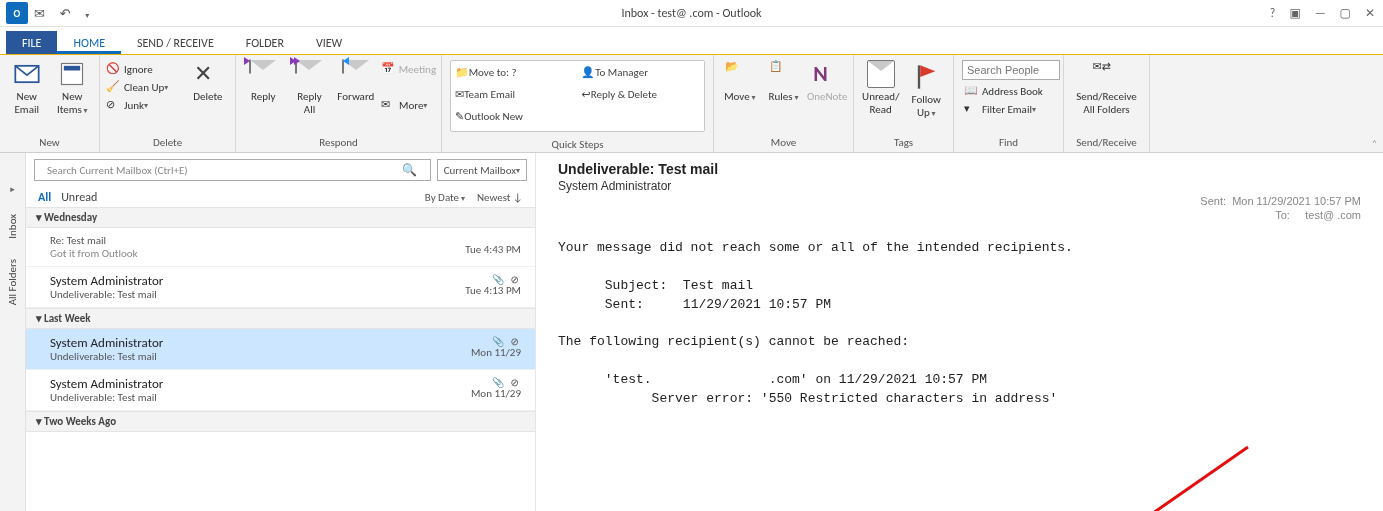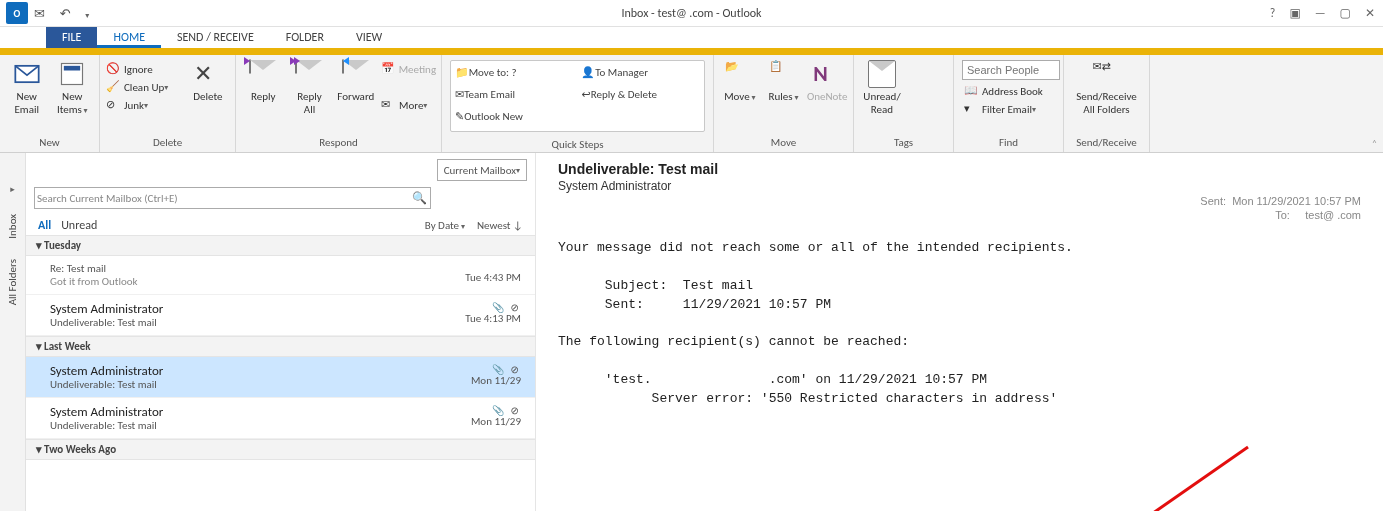--- a/index.html
+++ b/index.html
@@ -2,21 +2,21 @@
 <html><head>
 <meta charset="utf-8">
 <style>
   * { margin:0; padding:0; box-sizing:border-box; }
   html,body { width:1383px; height:511px; font-family:"Segoe UI", Calibri, Arial, sans-serif; font-size:12px; background:#fff; color:#222; overflow:hidden; }
   .titlebar { height:27px; background:#fff; display:flex; align-items:center; border-bottom:1px solid #e1e1e1; position:relative; }
   .titlebar .logo { width:22px; height:22px; margin-left:6px; background:#0f6cbd; display:inline-flex; align-items:center; justify-content:center; color:#fff; font-size:10px; font-weight:bold; border-radius:2px; }
   .titlebar .qat span { margin:0 6px; color:#555; font-size:13px; }
   .titlebar .titletext { position:absolute; left:50%; transform:translateX(-50%); font-size:12px; color:#444; }
   .titlebar .winicons { position:absolute; right:8px; display:flex; gap:14px; color:#666; font-size:12px; }
-  .tabs { height:28px; display:flex; align-items:flex-end; border-bottom:7px solid #eab308; background:#fff;padding-left:40px; }
+  .tabs { height:28px; display:flex; align-items:flex-end; border-bottom:1px solid #eab308; background:#fff; }
   .tab { padding:5px 16px 4px; font-size:12px; color:#444; cursor:pointer; }
   .tab.file { background:#2a579a; color:#fff; font-weight:normal; margin-left:6px; }
   .tab.active { color:#0f6cbd; border-bottom:3px solid #0f6cbd; padding-bottom:1px; }
   .ribbon { height:98px; background:#f3f3f3; border-bottom:1px solid #cfcfcf; display:flex; }
   .group { border-right:1px solid #d7d7d7; display:flex; flex-direction:column; }
   .group .body { flex:1; display:flex; align-items:flex-start; padding:3px 4px; }
   .group .label { text-align:center; font-size:11px; color:#555; padding:1px 0 3px; }
   .bigbtn { display:flex; flex-direction:column; align-items:center; width:48px; padding:2px 0; cursor:pointer; font-size:11px; color:#333; }
   .bigbtn .ico { width:28px; height:28px; margin-bottom:2px; }
   .minibtn { display:flex; align-items:center; font-size:11px; color:#333; padding:2px 2px; cursor:pointer; }
@@ -29,21 +29,21 @@
 
   .findbox input { width:98px; height:20px; border:1px solid #ababab; padding:0 4px; font-size:11px; }
 
   .main { display:flex; height:calc(511px - 27px - 28px - 98px); }
   .leftrail { width:26px; background:#f3f3f3; border-right:1px solid #e1e1e1; display:flex; flex-direction:column; align-items:center; gap:20px; padding-top:30px; font-size:11px; color:#444; }
   .leftrail div { writing-mode:vertical-rl; transform:rotate(180deg); cursor:pointer; }
   .leftrail .arrow { writing-mode:horizontal-tb; transform:none; font-size:9px; color:#666; }
 
   .listpane { width:510px; background:#fff; border-right:1px solid #e5e5e5; display:flex; flex-direction:column; }
   .searchrow { display:flex; padding:6px 8px; gap:6px; }
-  .searchbox { flex:1; height:22px; border:1px solid #ababab; display:flex; align-items:center; padding:0 2px; font-size:11px; color:#888; position:relative;margin-top:28px; }
+  .searchbox { flex:1; height:22px; border:1px solid #ababab; display:flex; align-items:center; padding:0 12px; font-size:11px; color:#888; position:relative; }
   .searchbox .mag { margin-left:auto; color:#999; font-size:12px; }
   .mailboxsel { height:22px; border:1px solid #ababab; font-size:11px; color:#555; display:flex; align-items:center; padding:0 6px; }
   .filterrow { display:flex; align-items:center; padding:3px 12px; font-size:12px; color:#444; }
   .filterrow .all { color:#0f6cbd; font-weight:bold; margin-right:10px; }
   .filterrow .right { margin-left:auto; font-size:11px; color:#555; display:flex; gap:12px; }
 
   .datesep { background:#f3f3f3; border-top:1px solid #e4e4e4; border-bottom:1px solid #e4e4e4; font-size:11px; font-weight:bold; color:#444; padding:3px 10px; }
   .msgitem { padding:6px 14px 6px 24px; border-bottom:1px solid #f0f0f0; position:relative; cursor:pointer; }
   .msgitem.selected { background:#cce6ff; }
   .msgitem .from { font-size:13px; color:#222; }
@@ -217,20 +217,28 @@
     <div class="label">Move</div>
   </div>
 
   <div class="group" style="width:100px">
     <div class="body">
       <div class="bigbtn">
           <span class="ico env"></span>
           <span style="white-space:pre;text-align:center">Unread/
 Read</span>
         </div>
+      <div class="bigbtn">
+          <svg class="ico flagico" viewBox="0 0 24 24">
+            <rect x="5" y="2" width="2" height="20" fill="#555"></rect>
+            <path d="M7 2 L20 7 L7 12 Z" fill="#d93b2b"></path>
+          </svg>
+          <span class="caret" style="white-space:pre;text-align:center">Follow
+Up</span>
+        </div>
     </div>
     <div class="label">Tags</div>
   </div>
 
   <div class="group" style="width:110px">
     <div class="body">
         <div class="stackbtn findbox" style="padding:2px 4px">
       <input type="text" placeholder="Search People" style="">
       <div class="minibtn" style="margin-top:2px">
             <span class="mico">📖</span>
@@ -278,21 +286,21 @@
     </div>
     <div class="filterrow">
       <span class="all">All</span>
       <span>Unread</span>
       <span class="right">
         <span class="caret">By Date</span>
         <span><span>Newest</span> ↓</span>
       </span>
     </div>
 
-    <div class="datesep">▾ <span>Tuesday</span></div>
+    <div class="datesep">▾ <span>Wednesday</span></div>
 
     <div class="msgitem">
       <div class="subj">Re: Test mail</div>
       <div class="prev">Got it from Outlook</div>
       <div class="time">Tue 4:43 PM</div>
     </div>
 
     <div class="msgitem">
       <div class="icons">📎 ⊘</div>
       <div class="from">System Administrator</div>

